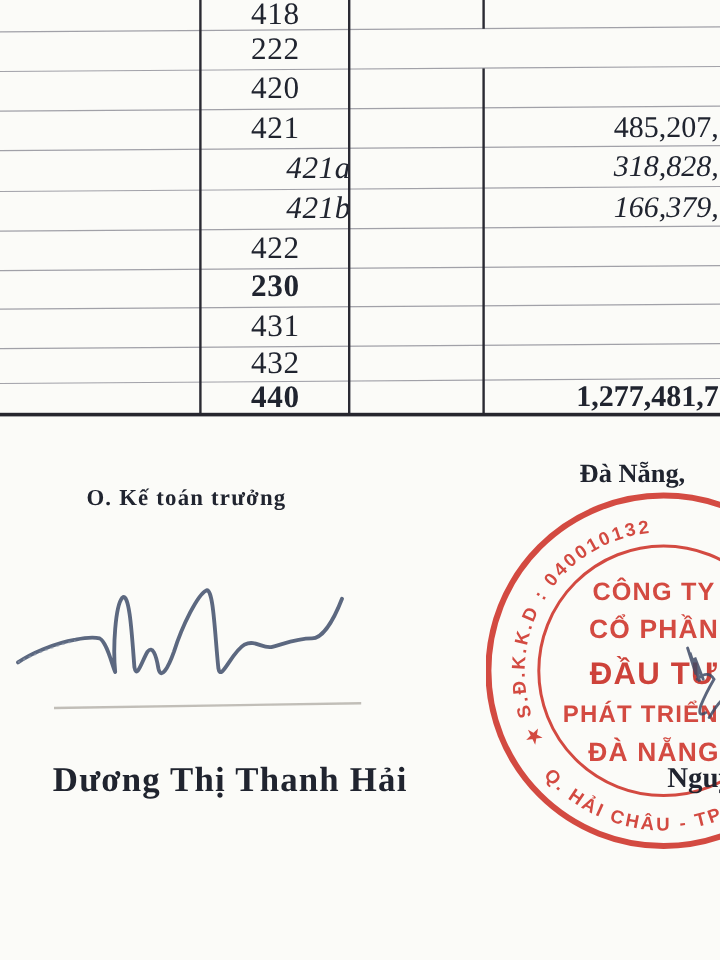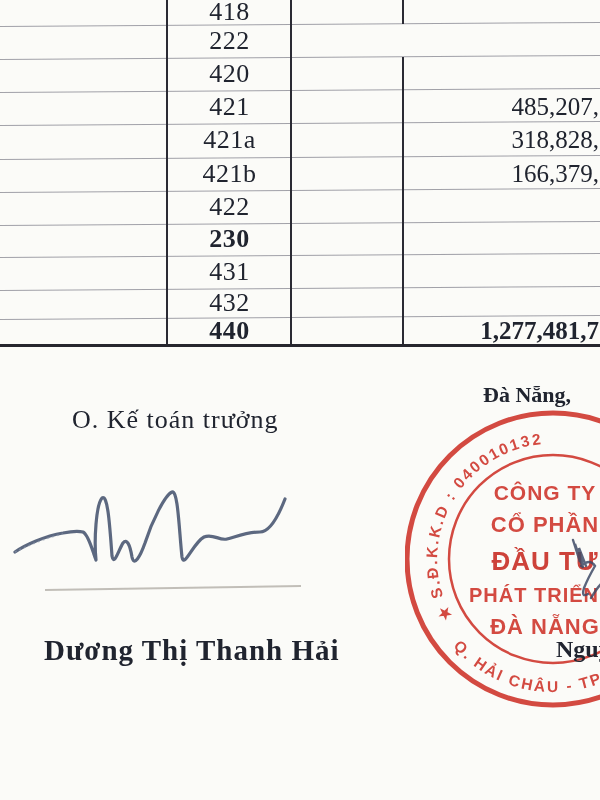--- a/index.html
+++ b/index.html
@@ -18,33 +18,33 @@
     position:absolute;left:168px;width:123px;top:0;bottom:0;
     display:flex;align-items:center;justify-content:center;
     font-size:26px;letter-spacing:0.5px;
   }
   .t-val{
     position:absolute;left:406px;right:1px;top:0;bottom:0;
     display:flex;align-items:center;justify-content:flex-end;
     font-size:25px;white-space:nowrap;
   }
   .t-row.bold .t-code,.t-row.bold .t-val{font-weight:700;}
-  .t-row.italic .t-code,.t-row.italic .t-val{}
+  .t-row.italic .t-code,.t-row.italic .t-val{font-style:italic;padding-left:36px;}
   .hline{position:absolute;left:0;width:600px;height:1px;background:#90909a;
          transform:rotate(-0.4deg);opacity:.85;}
   .vline{position:absolute;width:2px;background:#2a2a33;}
   .v1{left:166px;top:0;height:345px;}
   .v2{left:290px;top:0;height:345px;}
   .v3a{left:402px;top:0;height:24px;}
   .v3b{left:402px;top:57px;height:288px;}
   .t-bottom{position:absolute;left:0;top:344px;width:600px;height:3px;background:#26262e;}
 
   
   .place-date{position:absolute;left:483px;top:382px;font-size:22px;font-weight:700;white-space:nowrap;}
-  .signer-title{position:absolute;left:72px;top:405px;font-size:26px;font-weight:400;letter-spacing:1px;white-space:nowrap;text-align:center;}
+  .signer-title{position:absolute;left:72px;top:405px;font-size:19px;font-weight:700;letter-spacing:1px;white-space:nowrap;text-align:center;}
   .signer-name{position:absolute;left:44px;top:634px;font-size:29px;font-weight:700;letter-spacing:1px;white-space:nowrap;text-align:center;}
   .right-name{position:absolute;left:556px;top:636px;font-size:24px;font-weight:700;white-space:nowrap;}
   .sig-svg{position:absolute;left:5px;top:468px;}
   .sig-underline{position:absolute;left:45px;top:587px;width:256px;height:2px;
                  background:#b3afa7;transform:rotate(-0.9deg);opacity:.8;}
 
   
   .stamp-svg{position:absolute;left:405px;top:408px;}
   .stamp-arc{font-family:"Liberation Sans",sans-serif;font-weight:700;font-size:15.5px;letter-spacing:2.2px;}
   .stamp-center{font-family:"Liberation Sans",sans-serif;font-weight:700;letter-spacing:1px;}

